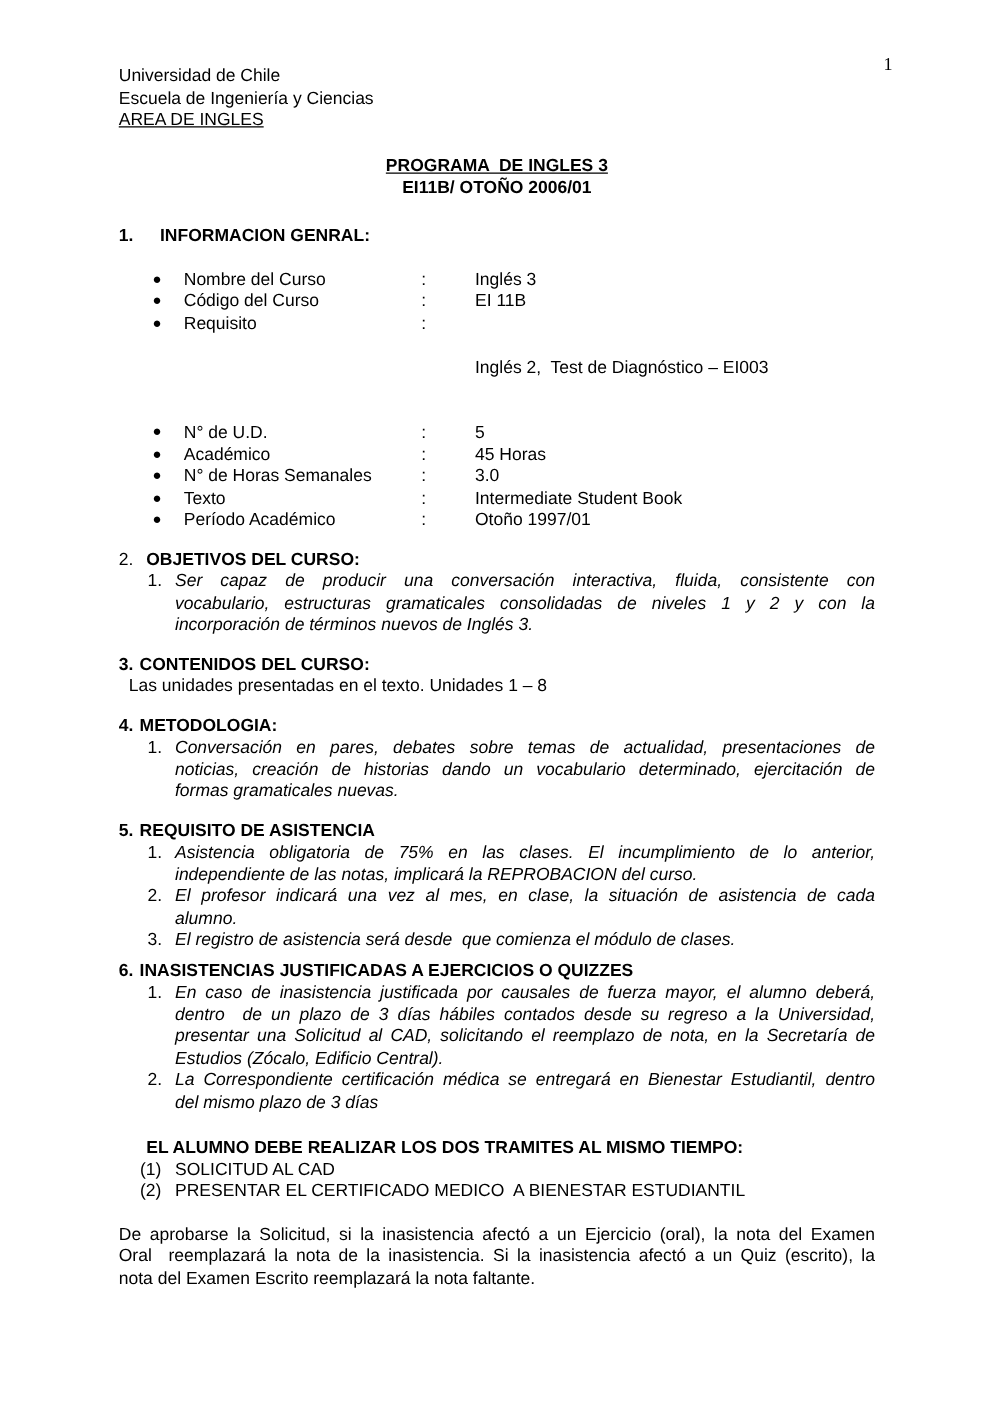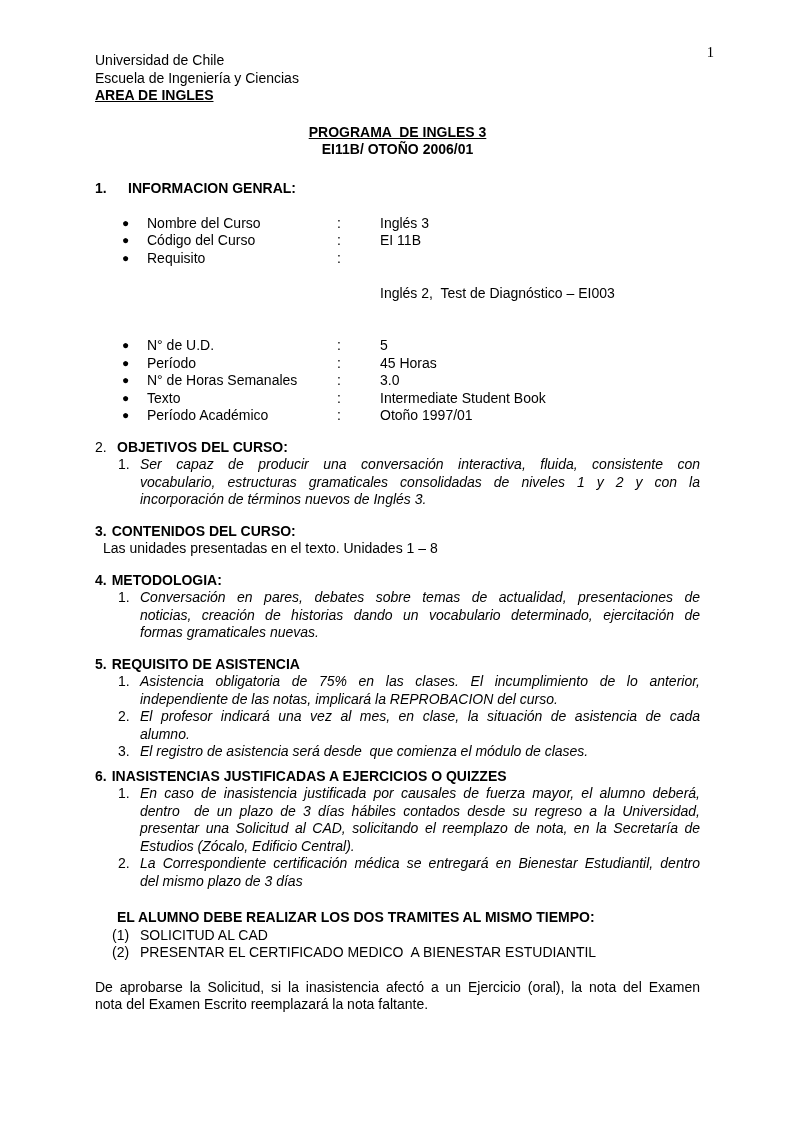--- a/index.html
+++ b/index.html
@@ -12,21 +12,21 @@
     box-sizing:border-box;
     padding:44px 100px 0 95px;
     overflow:hidden;
   }
   .page-number{
     position:absolute;top:44px;right:86px;
     font-family:"Liberation Serif",serif;
     font-size:14.5px;
   }
   .org{margin-top:8px;}
-  .b{font-weight:bold;}
+  .b{font-weight:normal;}
   .u{text-decoration:underline;}
   .title-block{margin-top:19px;text-align:center;font-weight:bold;}
   .pre{white-space:pre-wrap;}
   
   .section{margin-top:14px;}
   .sec-head{display:flex;font-weight:bold;}
   .sec-num{flex:0 0 auto;}
   .n1{width:33px;}
   .n2{width:22px;font-weight:normal;}
   .n3{margin-right:5px;}
@@ -106,21 +106,21 @@
 
       <div class="info-row">
         <span class="ibullet">●</span>
         <span class="ilabel">N° de U.D.</span>
         <span class="icolon">:</span>
         <span class="ivalue">5</span>
       </div>
 
       <div class="info-row">
         <span class="ibullet">●</span>
-        <span class="ilabel">Período</span>
+        <span class="ilabel">Académico</span>
         <span class="icolon">:</span>
         <span class="ivalue">45 Horas</span>
       </div>
 
       <div class="info-row">
         <span class="ibullet">●</span>
         <span class="ilabel">N° de Horas Semanales</span>
         <span class="icolon">:</span>
         <span class="ivalue">3.0</span>
       </div>
@@ -237,16 +237,17 @@
       <span class="aviso-text">SOLICITUD AL CAD</span>
     </div>
     <div class="aviso-item">
       <span class="aviso-num">(2)</span>
       <span class="aviso-text">PRESENTAR EL CERTIFICADO MEDICO  A BIENESTAR ESTUDIANTIL</span>
     </div>
   </div>
 
   <div class="cierre">
     <div class="tline jl">De aprobarse la Solicitud, si la inasistencia afectó a un Ejercicio (oral), la nota del Examen</div>
+    <div class="tline jl">Oral  reemplazará la nota de la inasistencia. Si la inasistencia afectó a un Quiz (escrito), la</div>
     <div class="tline">nota del Examen Escrito reemplazará la nota faltante.</div>
   </div>
 
 </div>
 
 </body></html>

